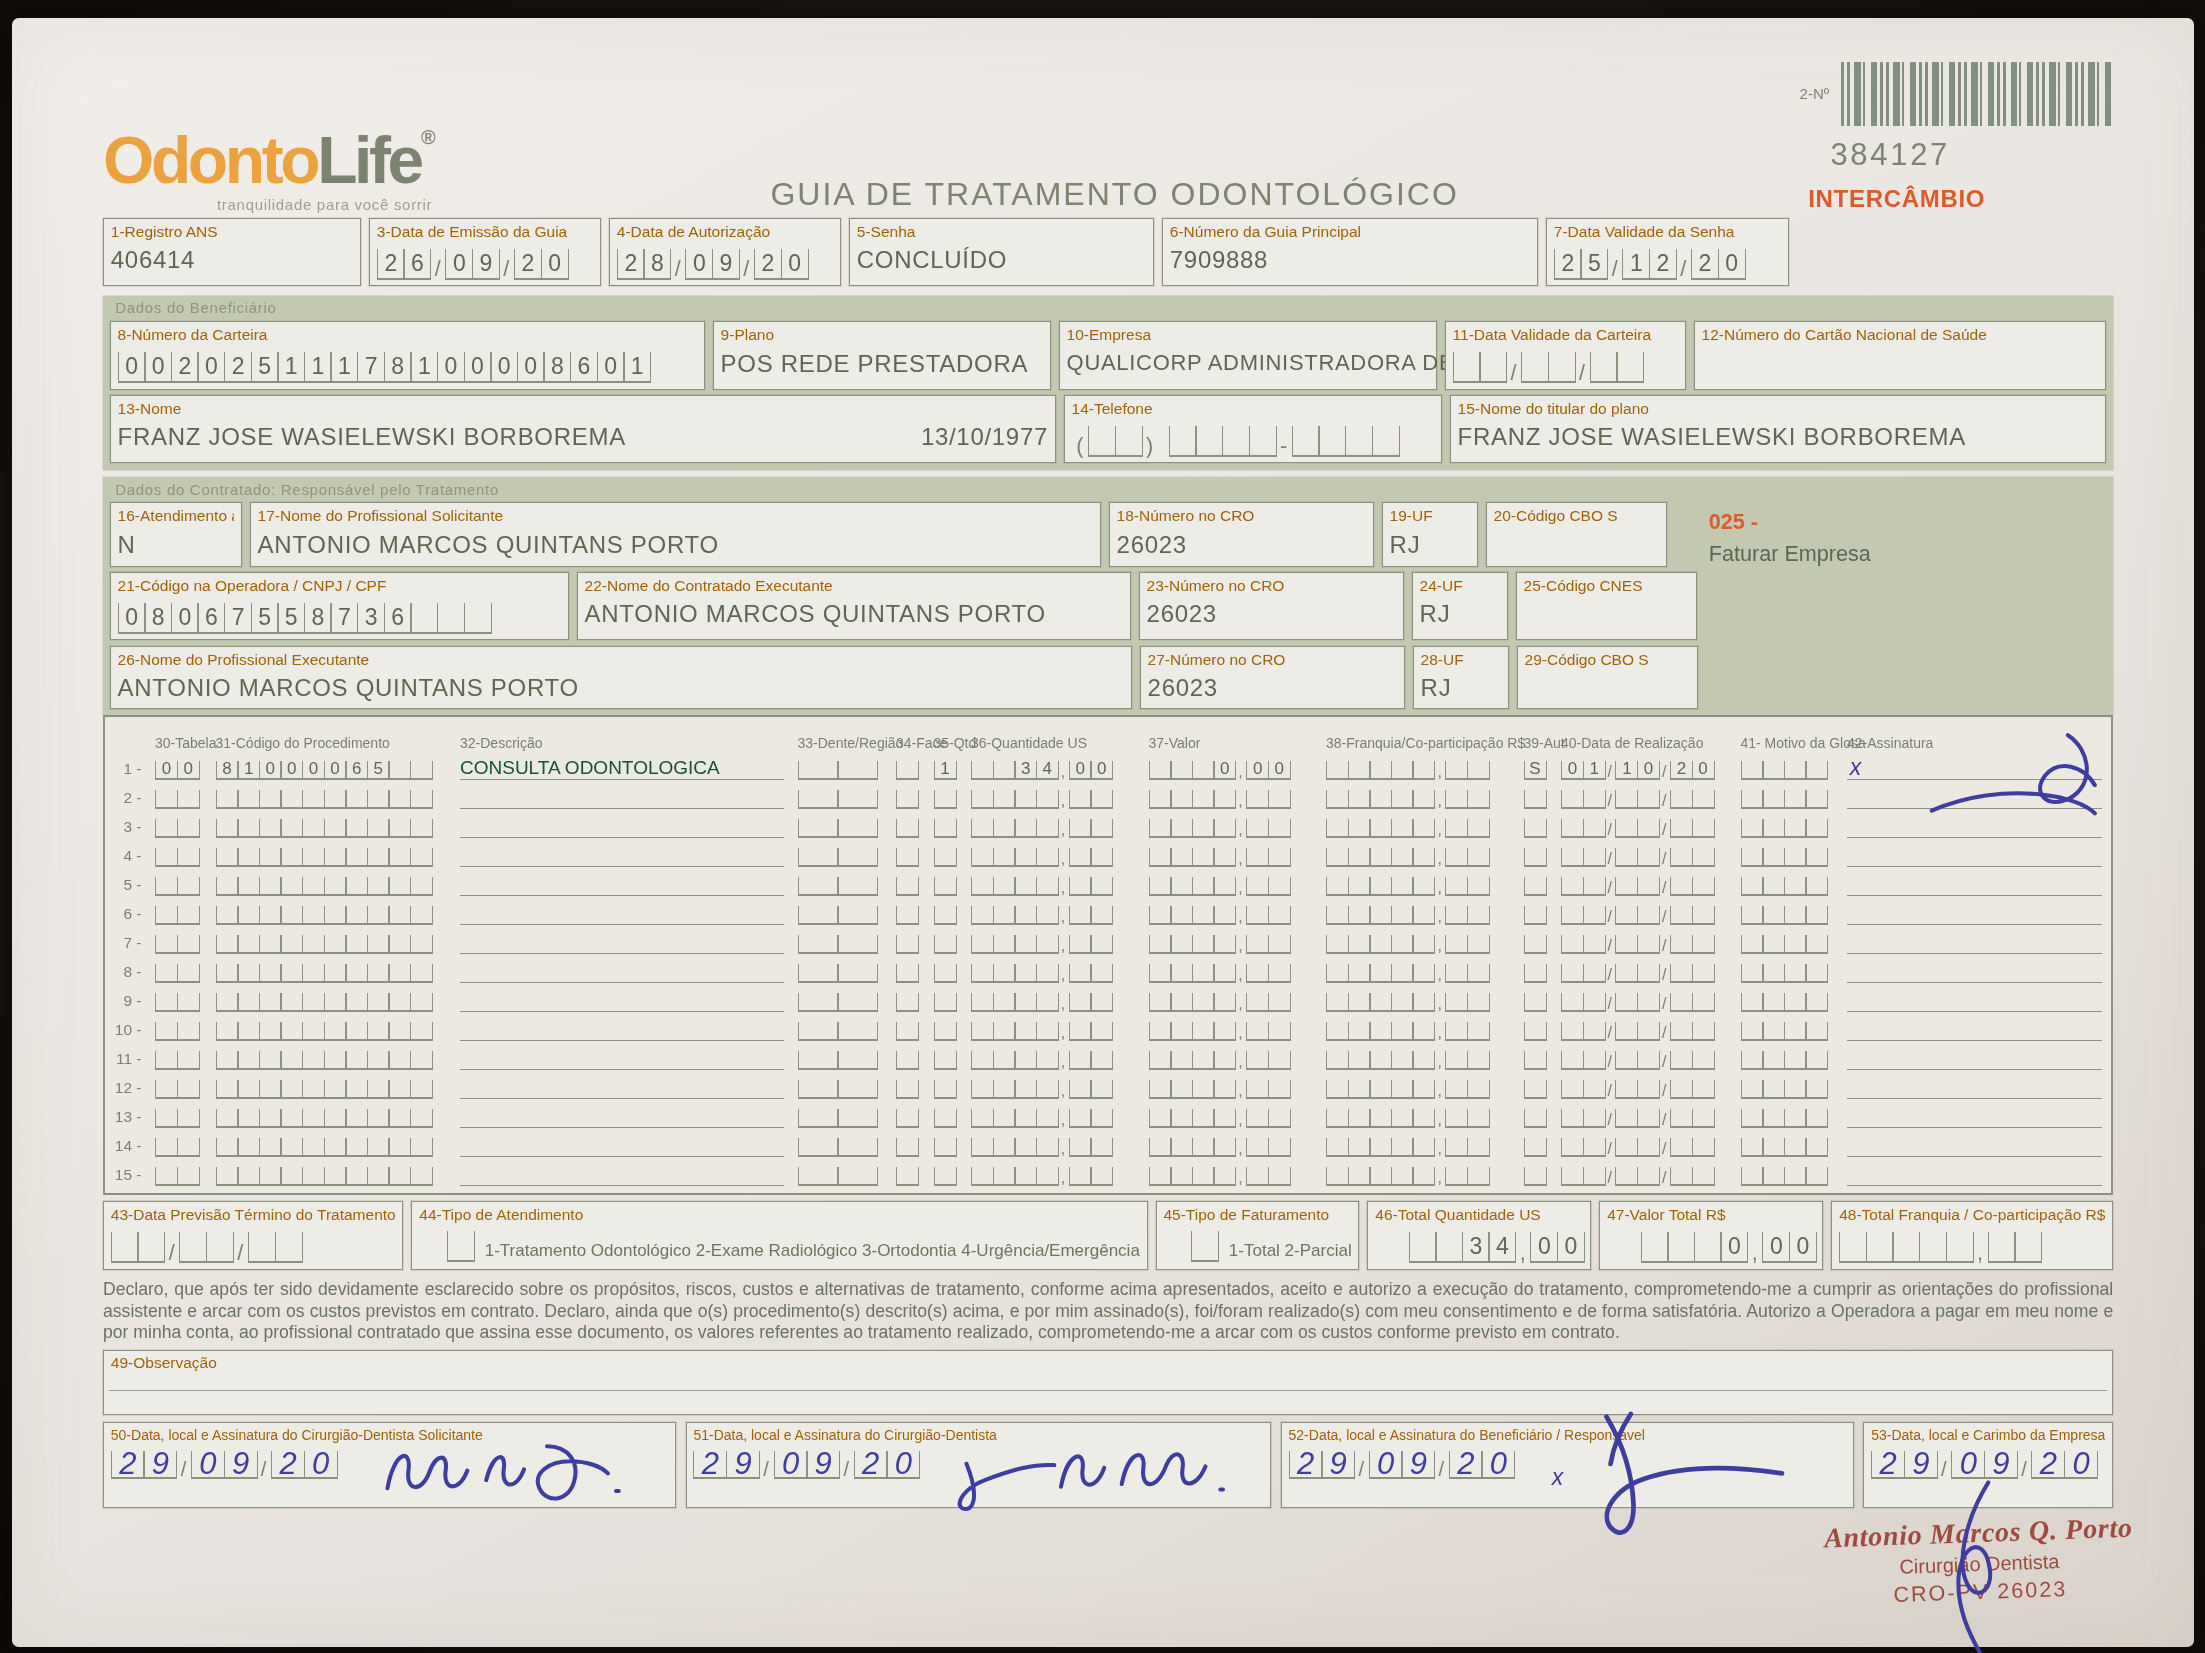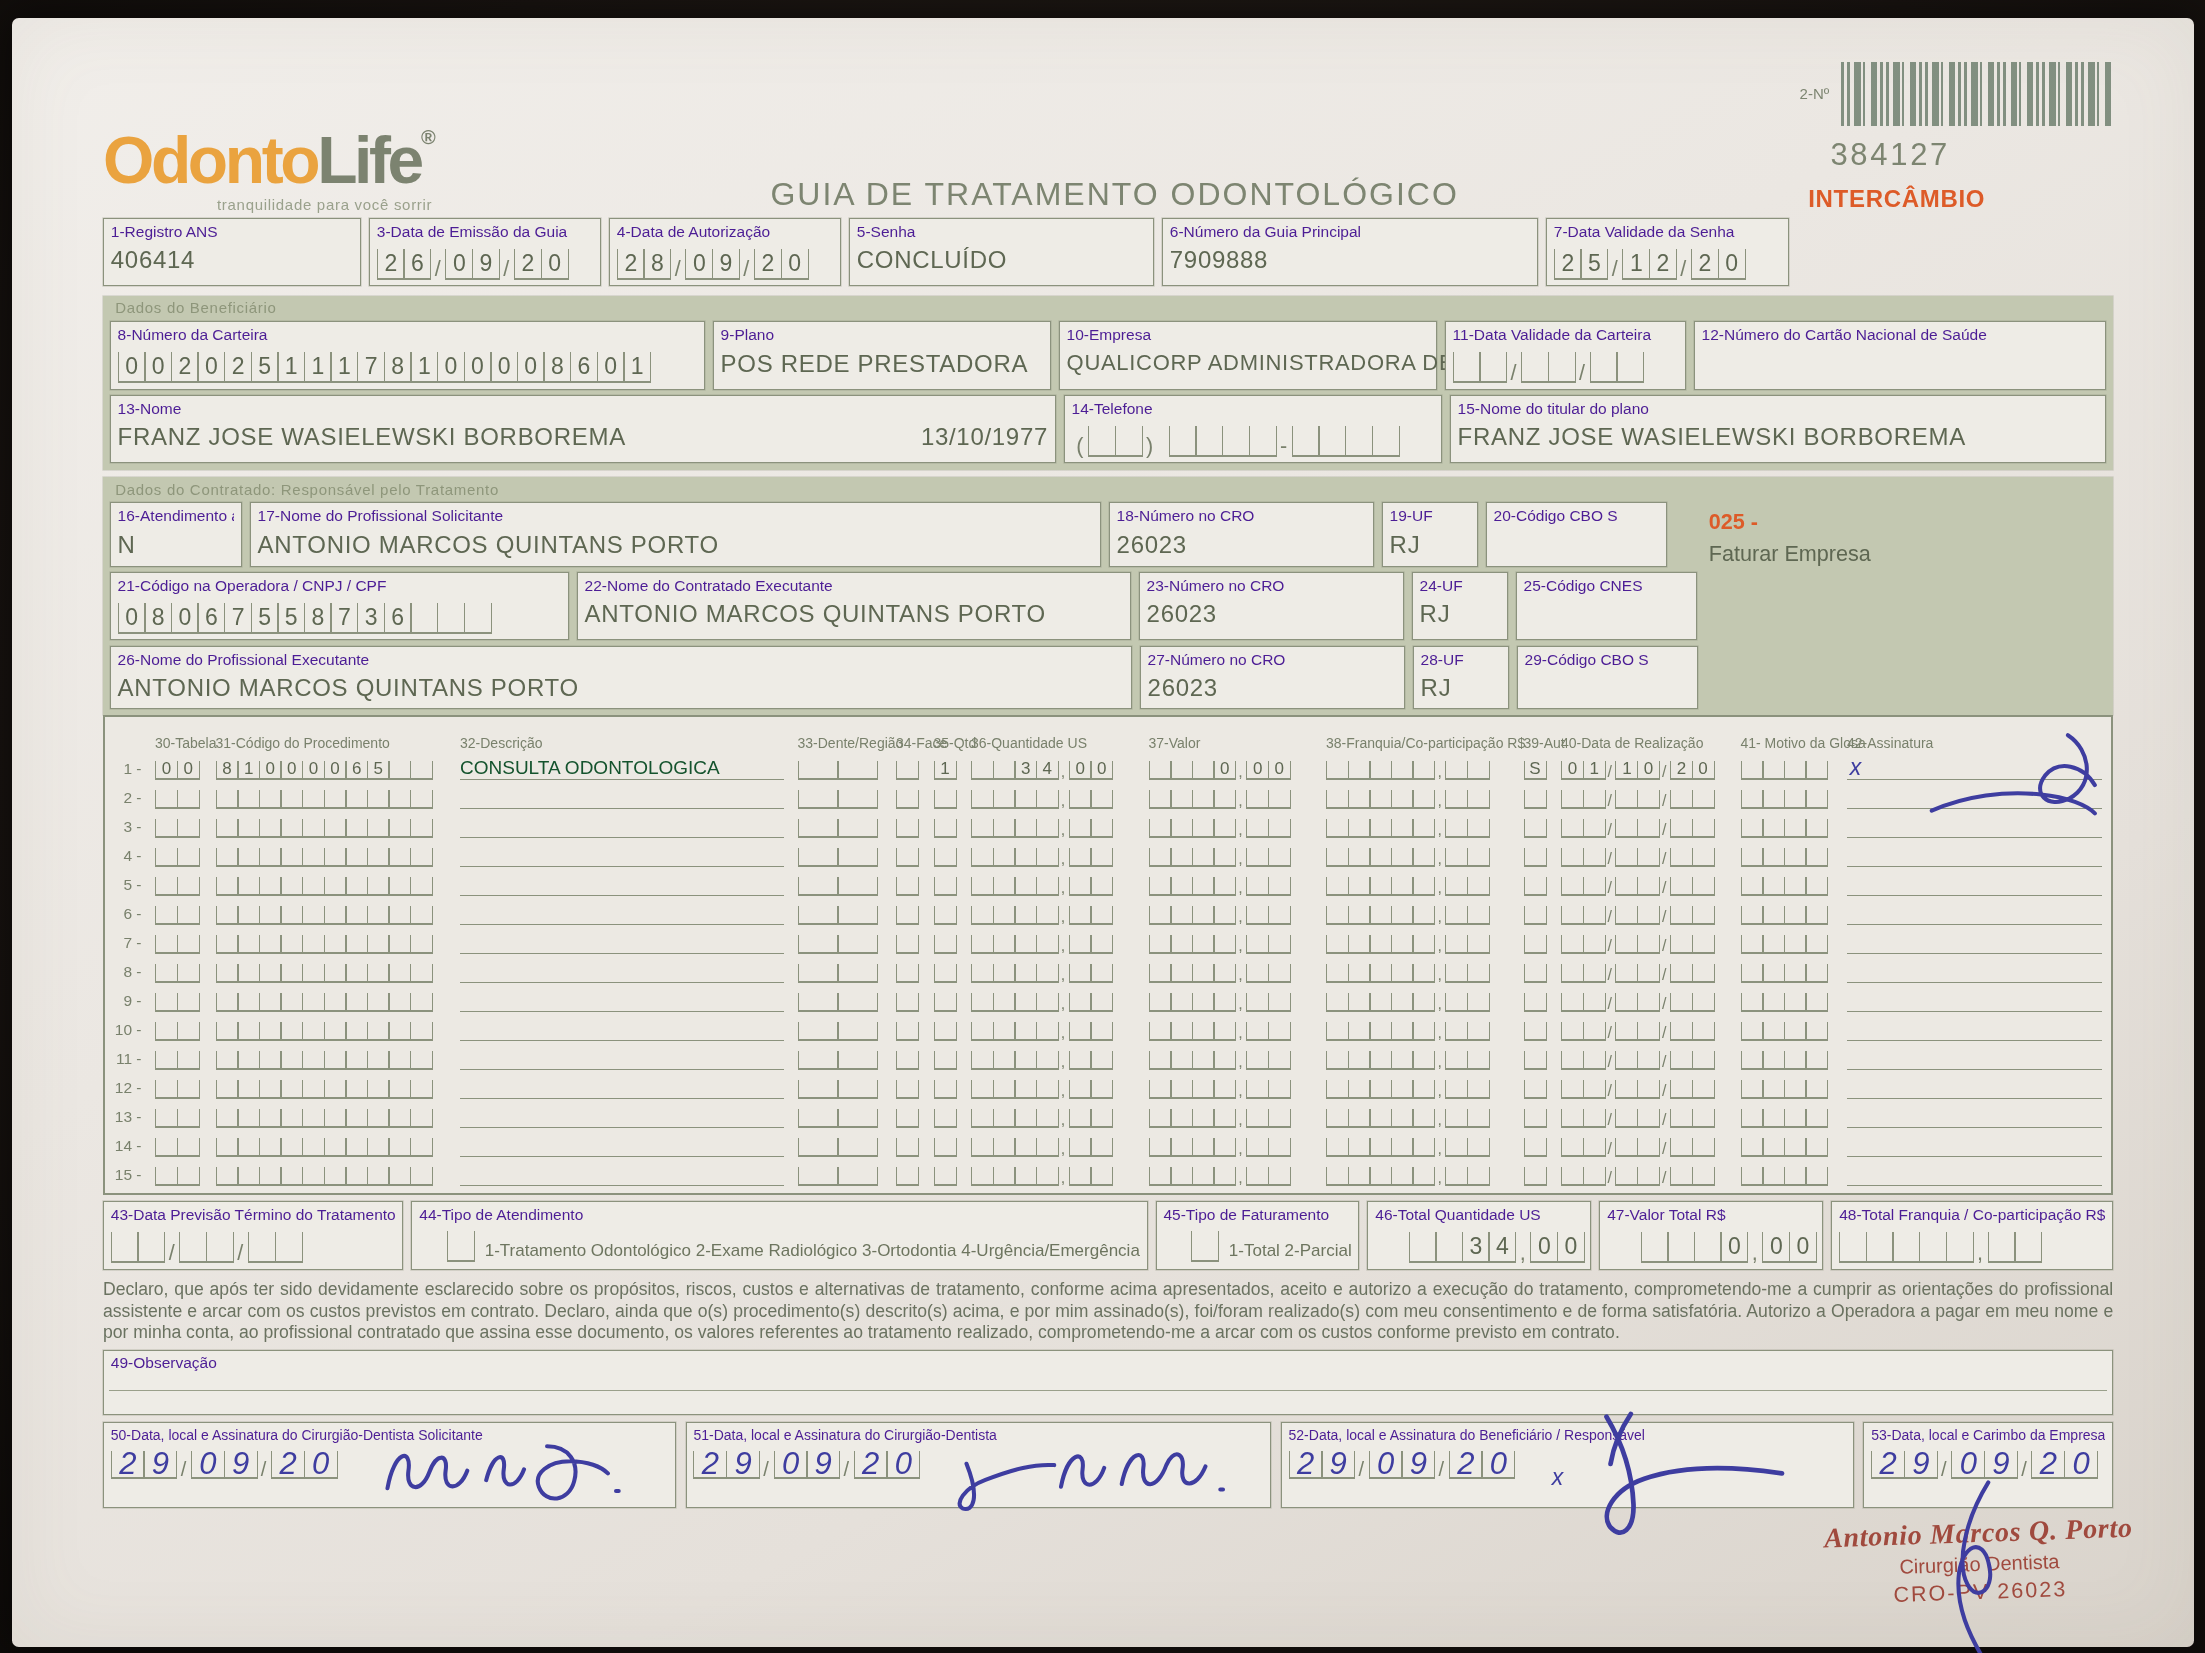--- a/index.html
+++ b/index.html
@@ -42,21 +42,21 @@
   }
   .guide-number { font-size: 31px; color: #7d8571; letter-spacing: 2.7px; text-align: center; margin: 10.8px 81px 0 0; }
   .intercambio { font-size: 24px; font-weight: bold; color: #dd5b28; letter-spacing: 0.7px; text-align: center; margin: 12px 68px 0 0; }
 
   
   .frow { display: flex; gap: 8px; margin-top: 5.4px; }
   .fbox {
     border: 1.4px solid #8b927d; box-shadow: 0 0 0 0.7px rgba(139,146,125,.35);
     background: #eeece6; padding: 4px 6.8px 5.4px; position: relative;
   }
-  .flabel { display: block; font-size: 15.5px; color: #4c1d95; white-space: nowrap; overflow: hidden; }
+  .flabel { display: block; font-size: 15.5px; color: #a16207; white-space: nowrap; overflow: hidden; }
   .fval { display: block; font-size: 24px; color: #5e6752; margin-top: 5.4px; letter-spacing: 0.7px; white-space: nowrap; }
   .fval-row { display: flex; justify-content: space-between; align-items: baseline; }
 
   
   .boxes { display: flex; align-items: flex-end; margin-top: 8px; }
   .dbox {
     display: inline-flex; align-items: center; justify-content: center;
     border-left: 1.4px solid #8b927d; border-right: 1.4px solid #8b927d; border-bottom: 2px solid #8b927d;
     margin-right: -1.4px; color: #5e6752;
   }

